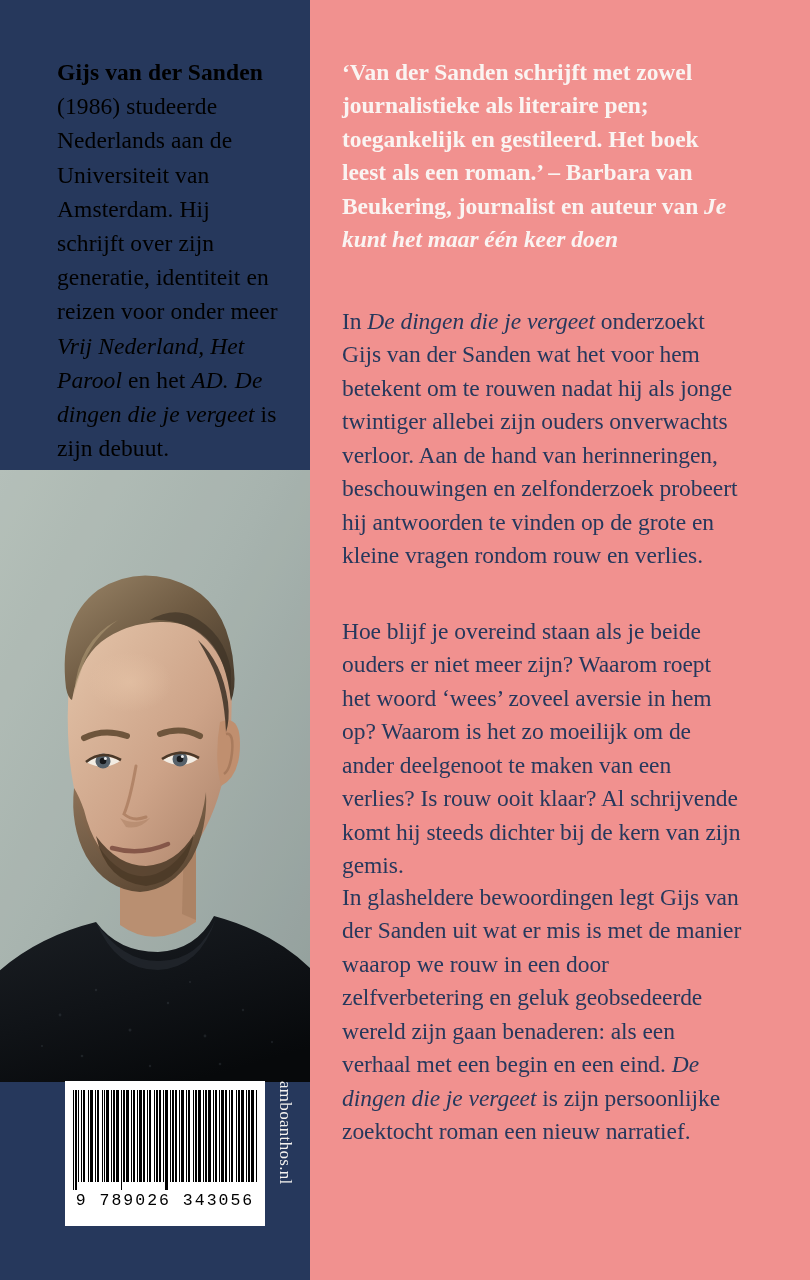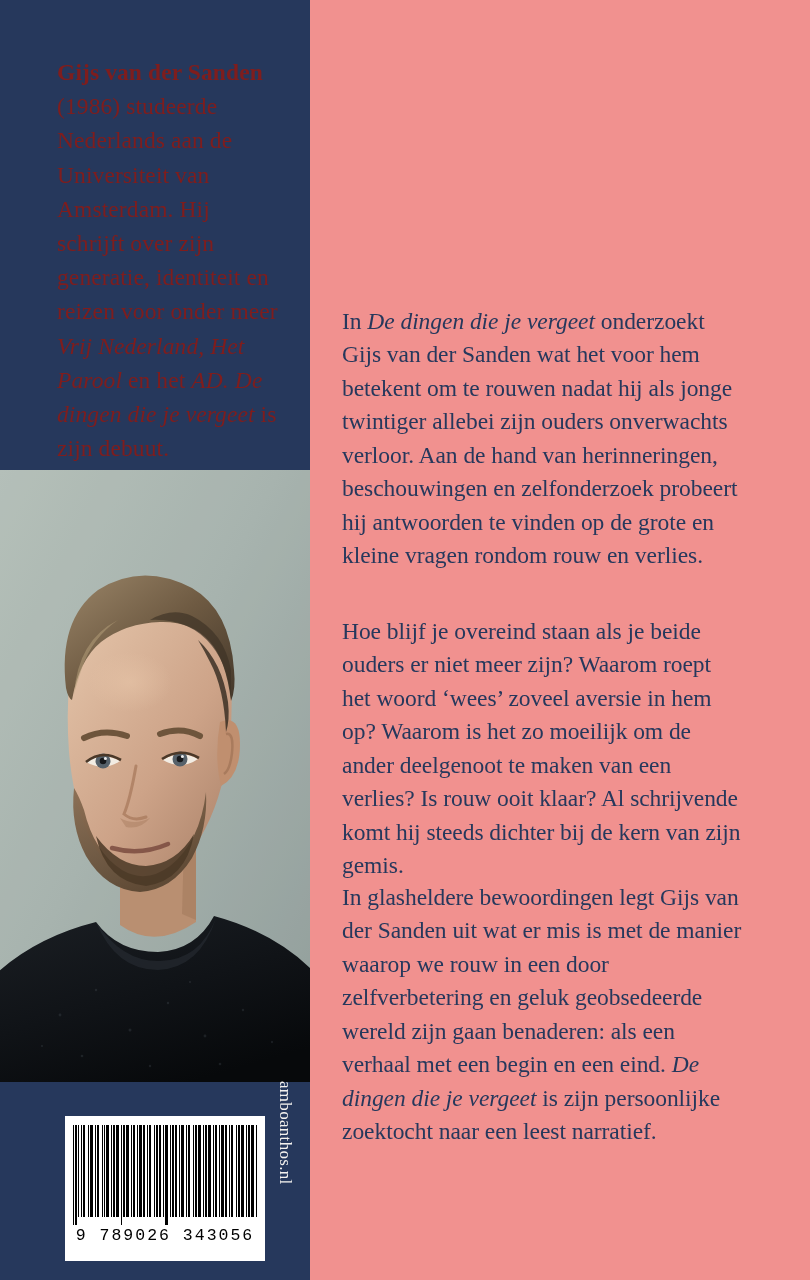--- a/index.html
+++ b/index.html
@@ -25,21 +25,21 @@
     height: 1280px;
     background: #26385c;
   }
 
   
   #author-bio {
     position: absolute;
     left: 57px;
     top: 55px;
     width: 225px;
-    color: #7f1d1d;
+    color: #000000;
     font-size: 23.5px;
     line-height: 1.455;
     letter-spacing: 0.1px;
   }
   #author-bio .nm { font-weight: bold; }
   #author-bio .it { font-style: italic; }
 
   
   #author-photo {
     position: absolute;
@@ -49,21 +49,21 @@
     height: 612px;
     overflow: hidden;
     background: #8a9a95;
   }
   #author-photo svg { display: block; width: 310px; height: 612px; }
 
   
   #barcode-box {
     position: absolute;
     left: 65px;
-    top: 1116px;
+    top: 1081px;
     width: 200px;
     height: 145px;
     background: #ffffff;
     box-sizing: border-box;
     padding: 9px 8px 4px 8px;
   }
   #barcode-bars {
     width: 100%;
     height: 100px;
     display: block;
@@ -326,25 +326,28 @@
         <rect x="178.000" y="0" width="3.000" height="92" fill="#000000"></rect>
         <rect x="183.000" y="0" width="1.000" height="92" fill="#000000"></rect>
       </svg>
     <div id="barcode-number">9 789026 343056</div>
   </div>
 
   <div id="publisher-url">amboanthos.nl</div>
 
   <div id="right-col">
 
+    <div id="blurb-quote">
+      <span>‘Van der Sanden schrijft met zowel journalistieke als literaire pen; toegankelijk en gestileerd. Het boek leest als een roman.’ – Barbara van Beukering, journalist en auteur van </span><span class="it">Je kunt het maar één keer doen</span>
+    </div>
 
     <div class="body-par" id="par-1">
       <span>In </span><span class="it">De dingen die je vergeet</span><span> onderzoekt Gijs van der Sanden wat het voor hem betekent om te rouwen nadat hij als jonge twintiger allebei zijn ouders onverwachts verloor. Aan de hand van herinneringen, beschouwingen en zelfonderzoek probeert hij antwoorden te vinden op de grote en kleine vragen rondom rouw en verlies.</span>
     </div>
 
     <div class="body-par" id="par-2">Hoe blijf je overeind staan als je beide ouders er niet meer zijn? Waarom roept het woord ‘wees’ zoveel aversie in hem op? Waarom is het zo moeilijk om de ander deelgenoot te maken van een verlies? Is rouw ooit klaar? Al schrijvende komt hij steeds dichter bij de kern van zijn gemis.</div>
 
     <div class="body-par" id="par-3">
-      <span>In glasheldere bewoordingen legt Gijs van der Sanden uit wat er mis is met de manier waarop we rouw in een door zelfverbetering en geluk geobsedeerde wereld zijn gaan benaderen: als een verhaal met een begin en een eind. </span><span class="it">De dingen die je vergeet</span><span> is zijn persoonlijke zoektocht naar een leest narratief.</span>
+      <span>In glasheldere bewoordingen legt Gijs van der Sanden uit wat er mis is met de manier waarop we rouw in een door zelfverbetering en geluk geobsedeerde wereld zijn gaan benaderen: als een verhaal met een begin en een eind. </span><span class="it">De dingen die je vergeet</span><span> is zijn persoonlijke zoektocht roman een nieuw narratief.</span>
     </div>
 
   </div>
 </div>
 
 </body></html>

